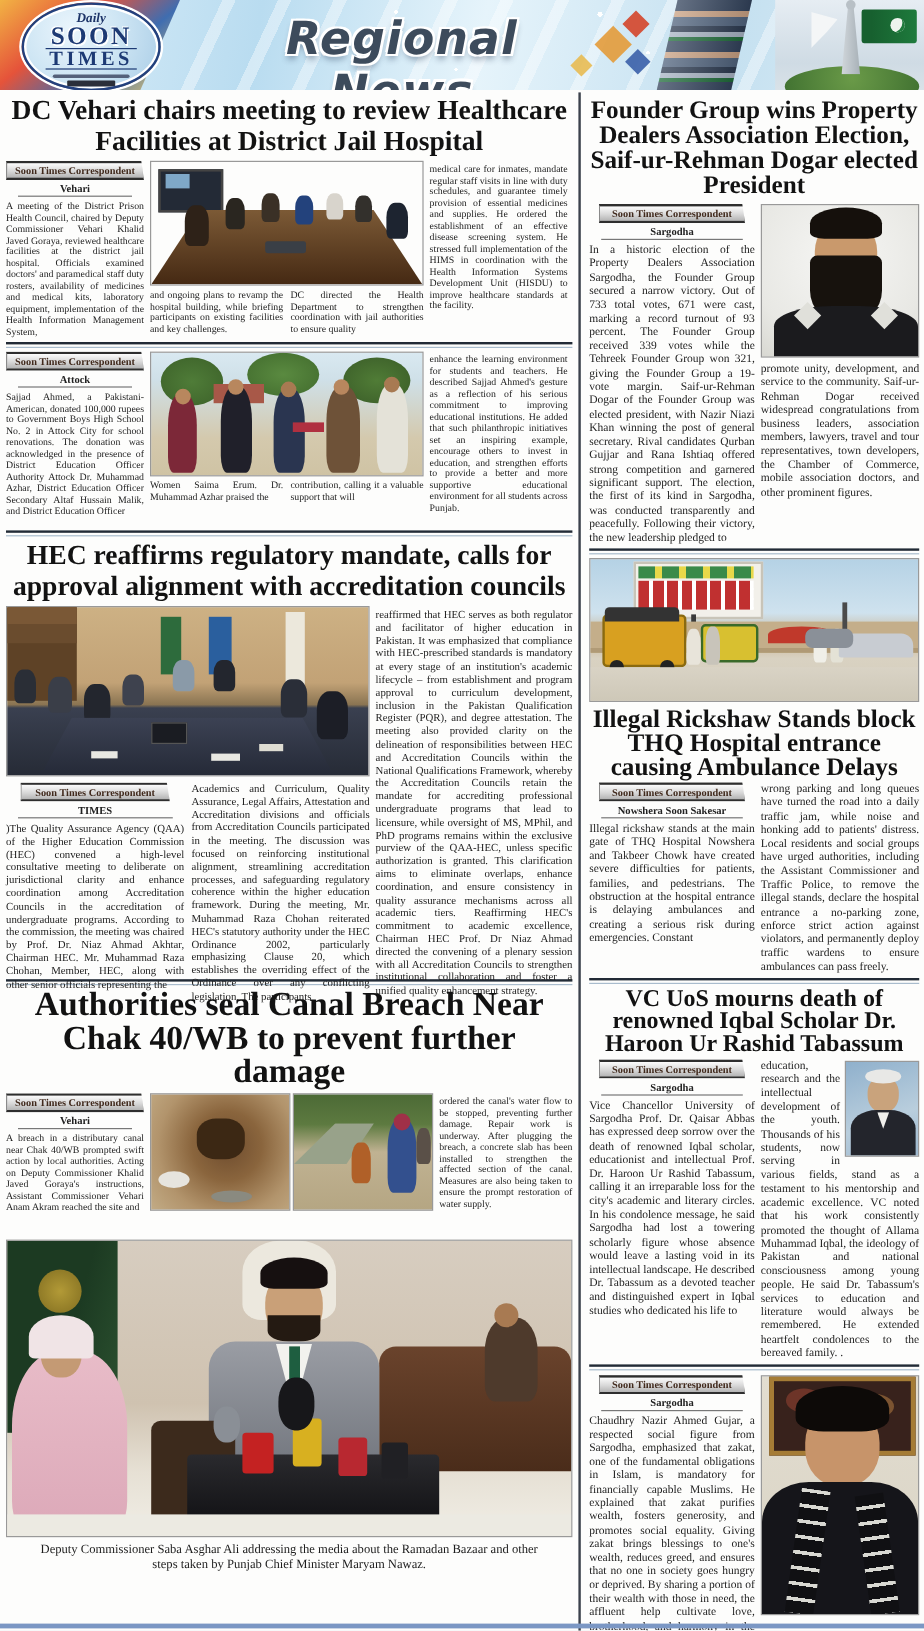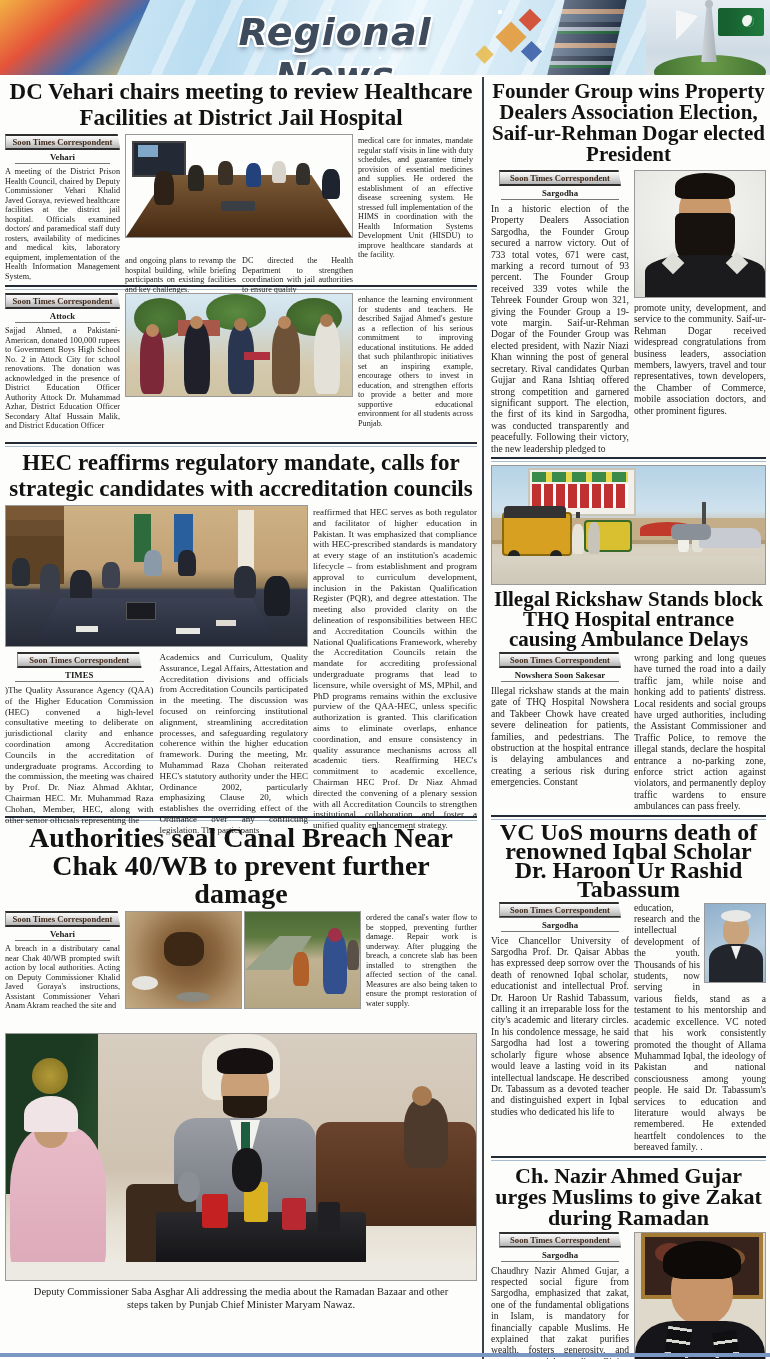--- a/index.html
+++ b/index.html
@@ -59,34 +59,34 @@
   .v-divider{width:0;border-left:2px solid #3c424c;margin:2px 2px 0 2px;}
   .col-right{flex:1;padding:2px 2px 0 5px;}
   
   .headline{font-weight:bold;text-align:center;color:#121212;margin:2px 0 3px;}
   .h-a1{font-size:23px;line-height:26px;}
   .h-a2{font-size:25px;line-height:27px;}
   .h-a3{font-size:23px;line-height:26px;}
   .h-a4{font-size:28px;line-height:28px;}
   .h-r1{font-size:21px;line-height:21px;margin-top:4px;}
   .h-r2{font-size:21px;line-height:20px;margin-top:4px;}
-  .h-r3{font-size:24px;line-height:19px;margin-top:0;}
+  .h-r3{font-size:20px;line-height:19px;margin-top:0;}
   .h-r4{font-size:22px;line-height:21px;margin-top:4px;}
   .txt-s{font-size:8.2px;line-height:9.5px;text-align:justify;color:#222;}
   .txt-m{font-size:9px;line-height:10.8px;text-align:justify;color:#222;}
   .txt-r{font-size:9.6px;line-height:11.4px;text-align:justify;color:#222;}
   .badge{background:linear-gradient(180deg,#fcfcfc 0%,#d8d8d8 55%,#b4b4b4 100%);
     border:1px solid #8a8a8a;border-top:2px solid #2e2e2e;border-bottom:2px solid #2e2e2e;
     font-size:8.6px;font-weight:bold;color:#40291c;text-align:center;padding:1px 2px;
     clip-path:polygon(0 0,98% 0,100% 100%,0 100%);}
   .dateline{text-align:center;font-size:8.8px;font-weight:bold;color:#222;
     border-bottom:1px solid #777;padding-bottom:1px;margin:2px 10px 3px;}
   .sep{height:2px;border-top:2px solid #222b36;border-bottom:1px solid #a9bccd;margin:3px 0;}
   .row{display:flex;gap:5px;}
-  .subcols{display:flex;gap:6px;margin-top:18px;}
+  .subcols{display:flex;gap:6px;margin-top:3px;}
   .subcols>div{flex:1;}
   .photo{position:relative;overflow:hidden;border:1px solid #999;box-sizing:border-box;}
   .abs{position:absolute;}
   
   .w-side{width:115px;flex:none;}
   .w-mid{width:228px;flex:none;}
   .grow{flex:1;}
   
   .ph-jail{height:104px;background:linear-gradient(180deg,#cdb астр 0,#c8b28a 0%,#b49a6e 38%,#7e6243 60%,#54381f 100%);}
   .ph-school{height:104px;background:linear-gradient(180deg,#d9e9f1 0%,#cfe0e8 22%,#d4c9ad 70%,#cfc3a4 100%);}
@@ -102,20 +102,27 @@
   .footer-bar{position:absolute;left:0;bottom:2px;width:100%;height:4px;background:#7b97c4;}
   .person{position:absolute;border-radius:40% 40% 20% 20%;}
 </style>
 </head>
 <body>
 
 <div class="page">
 
   <div class="header">
     <div class="logo-wrap"></div>
+    <div class="logo-oval">
+      <div class="logo-daily">Daily</div>
+      <div class="logo-soon">SOON</div>
+      <div><span class="logo-times">TIMES</span></div>
+      <div class="logo-tag"></div>
+      <div class="logo-tag2"></div>
+    </div>
     <div class="section-title">Regional News</div>
     <div class="hdr-diamond" style="left:500px;top:26px;background:#e39b3a;"></div>
     <div class="hdr-diamond" style="left:522px;top:12px;background:#d4452a;width:16px;height:16px;"></div>
     <div class="hdr-diamond" style="left:524px;top:44px;background:#3a5fa8;width:15px;height:15px;"></div>
     <div class="hdr-diamond" style="left:478px;top:48px;background:#e8bb52;width:13px;height:13px;"></div>
     <div class="crowd-strip"></div>
     <div class="minar-photo">
       <div class="minar-hill"></div>
       <div class="white-flag"></div>
       <div class="minar-tower"></div>
@@ -179,29 +186,33 @@
               <div class="person" style="left:102px;top:30px;width:26px;height:70px;background:#2a3550;"></div>
               <div class="person" style="left:146px;top:28px;width:28px;height:72px;background:#6e5238;"></div>
               <div class="person" style="left:188px;top:26px;width:26px;height:74px;background:#e4e2d8;"></div>
               <div class="abs" style="left:20px;top:30px;width:13px;height:13px;border-radius:50%;background:#b8875e;"></div>
               <div class="abs" style="left:64px;top:22px;width:13px;height:13px;border-radius:50%;background:#b8875e;"></div>
               <div class="abs" style="left:108px;top:24px;width:13px;height:13px;border-radius:50%;background:#a87a52;"></div>
               <div class="abs" style="left:152px;top:22px;width:13px;height:13px;border-radius:50%;background:#b8875e;"></div>
               <div class="abs" style="left:194px;top:20px;width:13px;height:13px;border-radius:50%;background:#a87a52;"></div>
               <div class="abs" style="left:118px;top:58px;width:26px;height:8px;background:#b03040;"></div>
             </div>
+            <div class="subcols">
+              <div class="txt-s">Women Saima Erum. Dr. Muhammad Azhar praised the</div>
+              <div class="txt-s">contribution, calling it a valuable support that will</div>
+            </div>
           </div>
           <div class="w-side txt-s" style="padding-top:2px;">enhance the learning environment for students and teachers. He described Sajjad Ahmed's gesture as a reflection of his serious commitment to improving educational institutions. He added that such philanthropic initiatives set an inspiring example, encourage others to invest in education, and strengthen efforts to provide a better and more supportive educational environment for all students across Punjab.</div>
         </div>
       </article>
 
       <div class="sep"></div>
 
       <article>
-        <div class="headline h-a3">HEC reaffirms regulatory mandate, calls for strategic candidates with accreditation councils</div>
+        <div class="headline h-a3">HEC reaffirms regulatory mandate, calls for approval alignment with accreditation councils</div>
         <div class="row" style="height:308px;">
           <div style="width:303px;flex:none;">
             <div class="photo ph-hec">
               <div class="abs" style="left:0;top:0;width:58px;height:78px;background:#5e4226;box-shadow:inset 0 14px 0 #7a5836,inset 0 30px 0 #6a4c2e;"></div>
               <div class="abs" style="left:128px;top:8px;width:17px;height:48px;background:#2d6b3c;"></div>
               <div class="abs" style="left:168px;top:8px;width:19px;height:48px;background:#2a5f9e;"></div>
               <div class="abs" style="left:232px;top:4px;width:16px;height:66px;background:#ece8dc;"></div>
               <div class="person" style="left:138px;top:44px;width:18px;height:26px;background:#8a9aa8;"></div>
               <div class="person" style="left:172px;top:44px;width:18px;height:26px;background:#23262e;"></div>
               <div class="person" style="left:6px;top:52px;width:18px;height:28px;background:#2a2e36;"></div>
@@ -334,21 +345,21 @@
           <div class="person" style="left:200px;top:58px;width:11px;height:28px;background:#e4e2d6;"></div>
           <div class="abs" style="right:4px;top:62px;width:62px;height:20px;border-radius:8px 10px 2px 2px;background:#c8ccd2;"></div>
           <div class="abs" style="right:54px;top:58px;width:40px;height:16px;border-radius:6px;background:#8a9098;"></div>
           <div class="abs" style="left:0;bottom:0;width:100%;height:28px;background:linear-gradient(#d9d3c5,#cec8b8);"></div>
         </div>
         <div class="headline h-r2">Illegal Rickshaw Stands block THQ Hospital entrance causing Ambulance Delays</div>
         <div class="row">
           <div style="width:138px;flex:none;">
             <div class="badge" style="margin:0 8px;">Soon Times Correspondent</div>
             <div class="dateline">Nowshera Soon Sakesar</div>
-            <div class="txt-r">Illegal rickshaw stands at the main gate of THQ Hospital Nowshera and Takbeer Chowk have created severe delineation for patients, families, and pedestrians. The obstruction at the hospital entrance is delaying ambulances and creating a serious risk during emergencies. Constant</div>
+            <div class="txt-r">Illegal rickshaw stands at the main gate of THQ Hospital Nowshera and Takbeer Chowk have created severe difficulties for patients, families, and pedestrians. The obstruction at the hospital entrance is delaying ambulances and creating a serious risk during emergencies. Constant</div>
           </div>
           <div class="grow txt-r">wrong parking and long queues have turned the road into a daily traffic jam, while noise and honking add to patients' distress. Local residents and social groups have urged authorities, including the Assistant Commissioner and Traffic Police, to remove the illegal stands, declare the hospital entrance a no-parking zone, enforce strict action against violators, and permanently deploy traffic wardens to ensure ambulances can pass freely.</div>
         </div>
       </article>
 
       <div class="sep"></div>
 
       <article>
         <div class="headline h-r3">VC UoS mourns death of renowned Iqbal Scholar Dr. Haroon Ur Rashid Tabassum</div>
         <div class="row">
@@ -365,21 +376,20 @@
               <div class="abs" style="left:26px;bottom:22px;width:10px;height:14px;clip-path:polygon(0 0,100% 0,50% 100%);background:#f0f0ec;"></div>
             </div>
             <span>education, research and the intellectual development of the youth. Thousands of his students, now serving in various fields, stand as a testament to his mentorship and academic excellence. VC noted that his work consistently promoted the thought of Allama Muhammad Iqbal, the ideology of Pakistan and national consciousness among young people. He said Dr. Tabassum's services to education and literature would always be remembered. He extended heartfelt condolences to the bereaved family. .</span>
           </div>
         </div>
       </article>
 
       <div class="sep"></div>
 
       <article>
-        <div class="headline h-r4">Ch. Nazir Ahmed Gujar urges Muslims to give Zakat during Ramadan</div>
         <div class="row" style="margin-top:4px;">
           <div style="width:138px;flex:none;">
             <div class="badge" style="margin:0 8px;">Soon Times Correspondent</div>
             <div class="dateline">Sargodha</div>
             <div class="txt-r">Chaudhry Nazir Ahmed Gujar, a respected social figure from Sargodha, emphasized that zakat, one of the fundamental obligations in Islam, is mandatory for financially capable Muslims. He explained that zakat purifies wealth, fosters generosity, and promotes social equality. Giving zakat brings blessings to one's wealth, reduces greed, and ensures that no one in society goes hungry or deprived. By sharing a portion of their wealth with those in need, the affluent help cultivate love, brotherhood, and harmony in the community. Zakat is not only financial assistance but also a social responsibility, serving as an effective means to alleviate poverty, support the unemployed, and care for needy families. Its importance</div>
           </div>
           <div class="grow">
             <div class="photo ph-gujar">
               <div class="abs" style="left:6px;top:0;width:122px;height:66px;background:#38221c;border:4px solid #a57c36;box-sizing:border-box;"></div>
               <div class="abs" style="left:20px;top:10px;width:30px;height:20px;border-radius:50%;background:#7a3a2c;opacity:.8;"></div>

